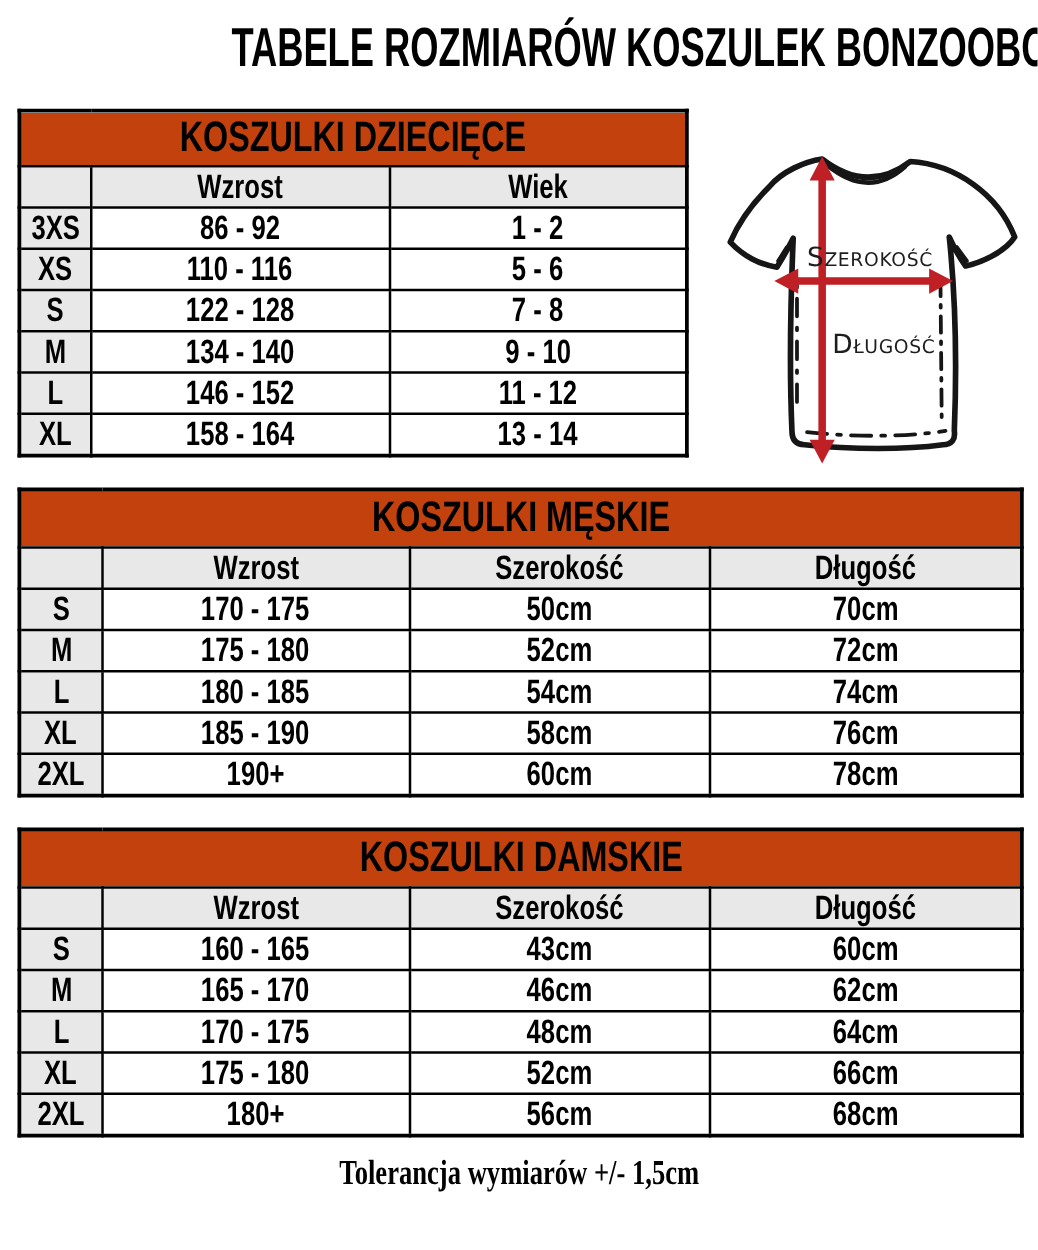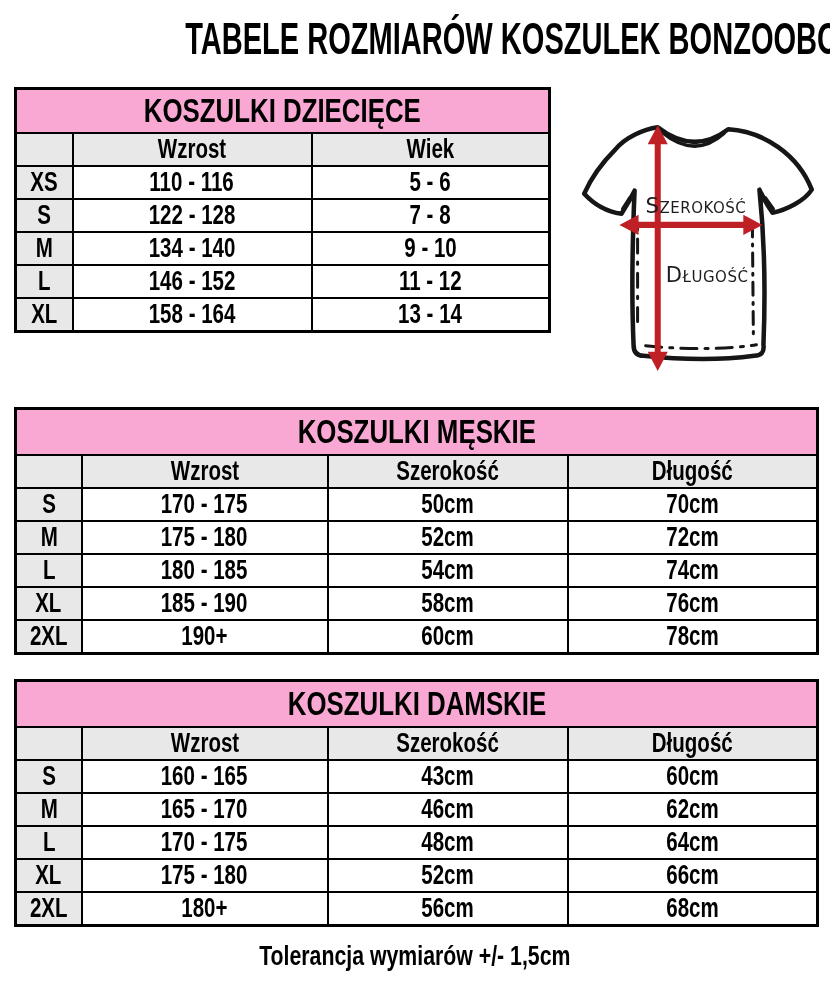--- a/index.html
+++ b/index.html
@@ -16,39 +16,39 @@
   h1 .cx { transform:scaleX(0.66); }
 
   .row1 { display:flex; align-items:flex-start; margin:22px 0 0 14px; }
 
   table { border-collapse:collapse; table-layout:fixed; border:3px solid #000; background:#fff; }
   td {
     border:2px solid #000; text-align:center; vertical-align:middle;
     padding:0; font-weight:700; font-size:27px; overflow:hidden;
   }
   .gray { background:#e8e8e8; }
-  .title-row td { background:#f9a8d4; font-size:34px; height:44px; }
+  .title-row td { background:#c2410c; font-size:34px; height:44px; }
   .head-row td { background:#e8e8e8; height:31px; }
   .data-row td { height:31px; }
   .t1 { width:534px; }
   .t1 .title-row td { height:42px; }
   .t2, .t3 { width:802px; margin-left:14px; }
-  .t2 { margin-top:18px; }
+  .t2 { margin-top:1px; }
   .t3 { margin-top:24px; }
 
   .tshirt-wrap { margin:10px 0 0 16px; width:262px; height:292px; }
   svg text {
     font-family:"DejaVu Sans", sans-serif;
     font-variant:small-caps; font-weight:500; letter-spacing:0.5px;
     fill:#1d1d1d;
   }
 
   .footer {
     margin-top:13px; text-align:center;
-    font-size:28px; font-weight:700;
+    font-size:28px; font-weight:700;font-family:Liberation Serif, serif;
   }
 </style>
 </head>
 <body>
 
 <h1><span class="cx">TABELE ROZMIARÓW KOSZULEK BONZOOBOX.PL</span></h1>
 
 <div class="row1">
 
   <table class="t1">
@@ -58,20 +58,25 @@
         <col style="width:238px">
       </colgroup>
     <tbody>
         <tr class="title-row">
       <td colspan="3"><span class="cx">KOSZULKI DZIECIĘCE</span></td>
     </tr>
     <tr class="head-row">
       <td class="gray"></td>
       <td class="gray"><span class="cx">Wzrost</span></td>
       <td class="gray"><span class="cx">Wiek</span></td>
+    </tr>
+    <tr class="data-row">
+      <td class="gray"><span class="cx">3XS</span></td>
+      <td><span class="cx">86 - 92</span></td>
+      <td><span class="cx">1 - 2</span></td>
     </tr>
     <tr class="data-row">
       <td class="gray"><span class="cx">XS</span></td>
       <td><span class="cx">110 - 116</span></td>
       <td><span class="cx">5 - 6</span></td>
     </tr>
     <tr class="data-row">
       <td class="gray"><span class="cx">S</span></td>
       <td><span class="cx">122 - 128</span></td>
       <td><span class="cx">7 - 8</span></td>

